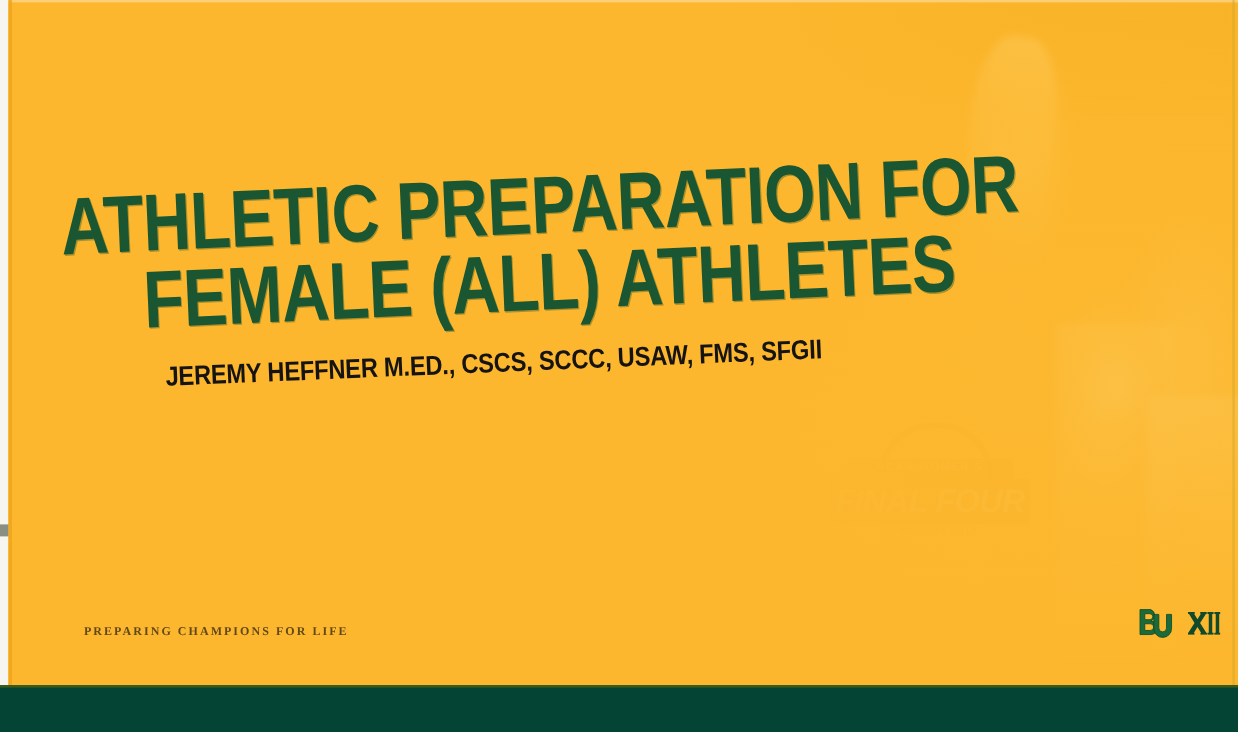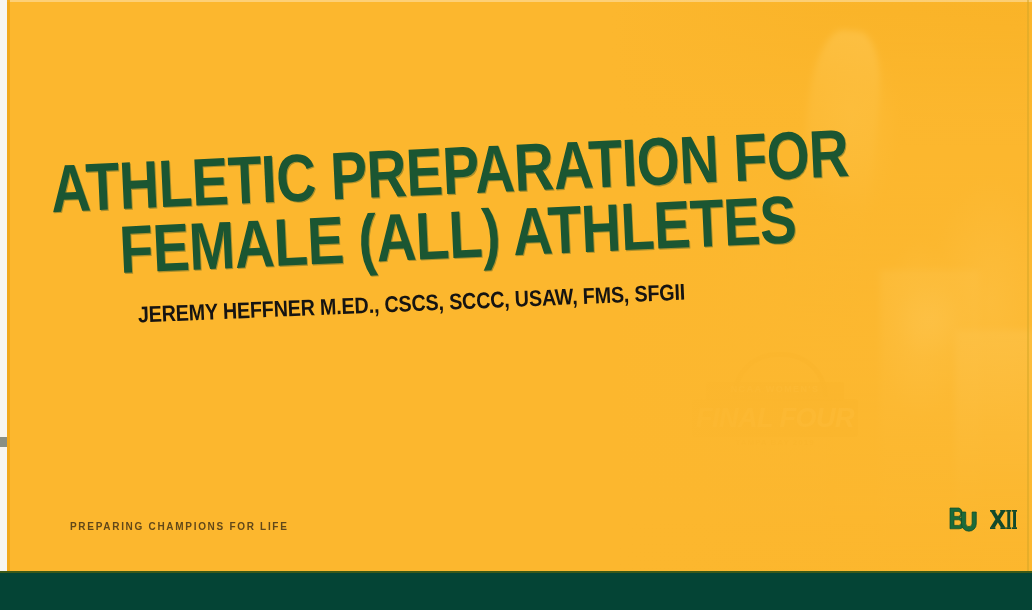--- a/index.html
+++ b/index.html
@@ -229,21 +229,21 @@
     display: inline-block;
     transform: scaleX(0.94) scaleY(1.08);
     transform-origin: left center;
   }
 
   
   .tagline {
     position: absolute;
     left: 70px;
     top: 521px;
-    font-family: Liberation Sans, sans-serif;
+    font-family: Liberation Serif, serif;
     font-weight: bold;
     font-size: 10px;
     letter-spacing: 1.7px;
     color: rgba(58,44,20,0.80);
     white-space: nowrap;
   }
 
   
   .logo-lockup {
     position: absolute;

